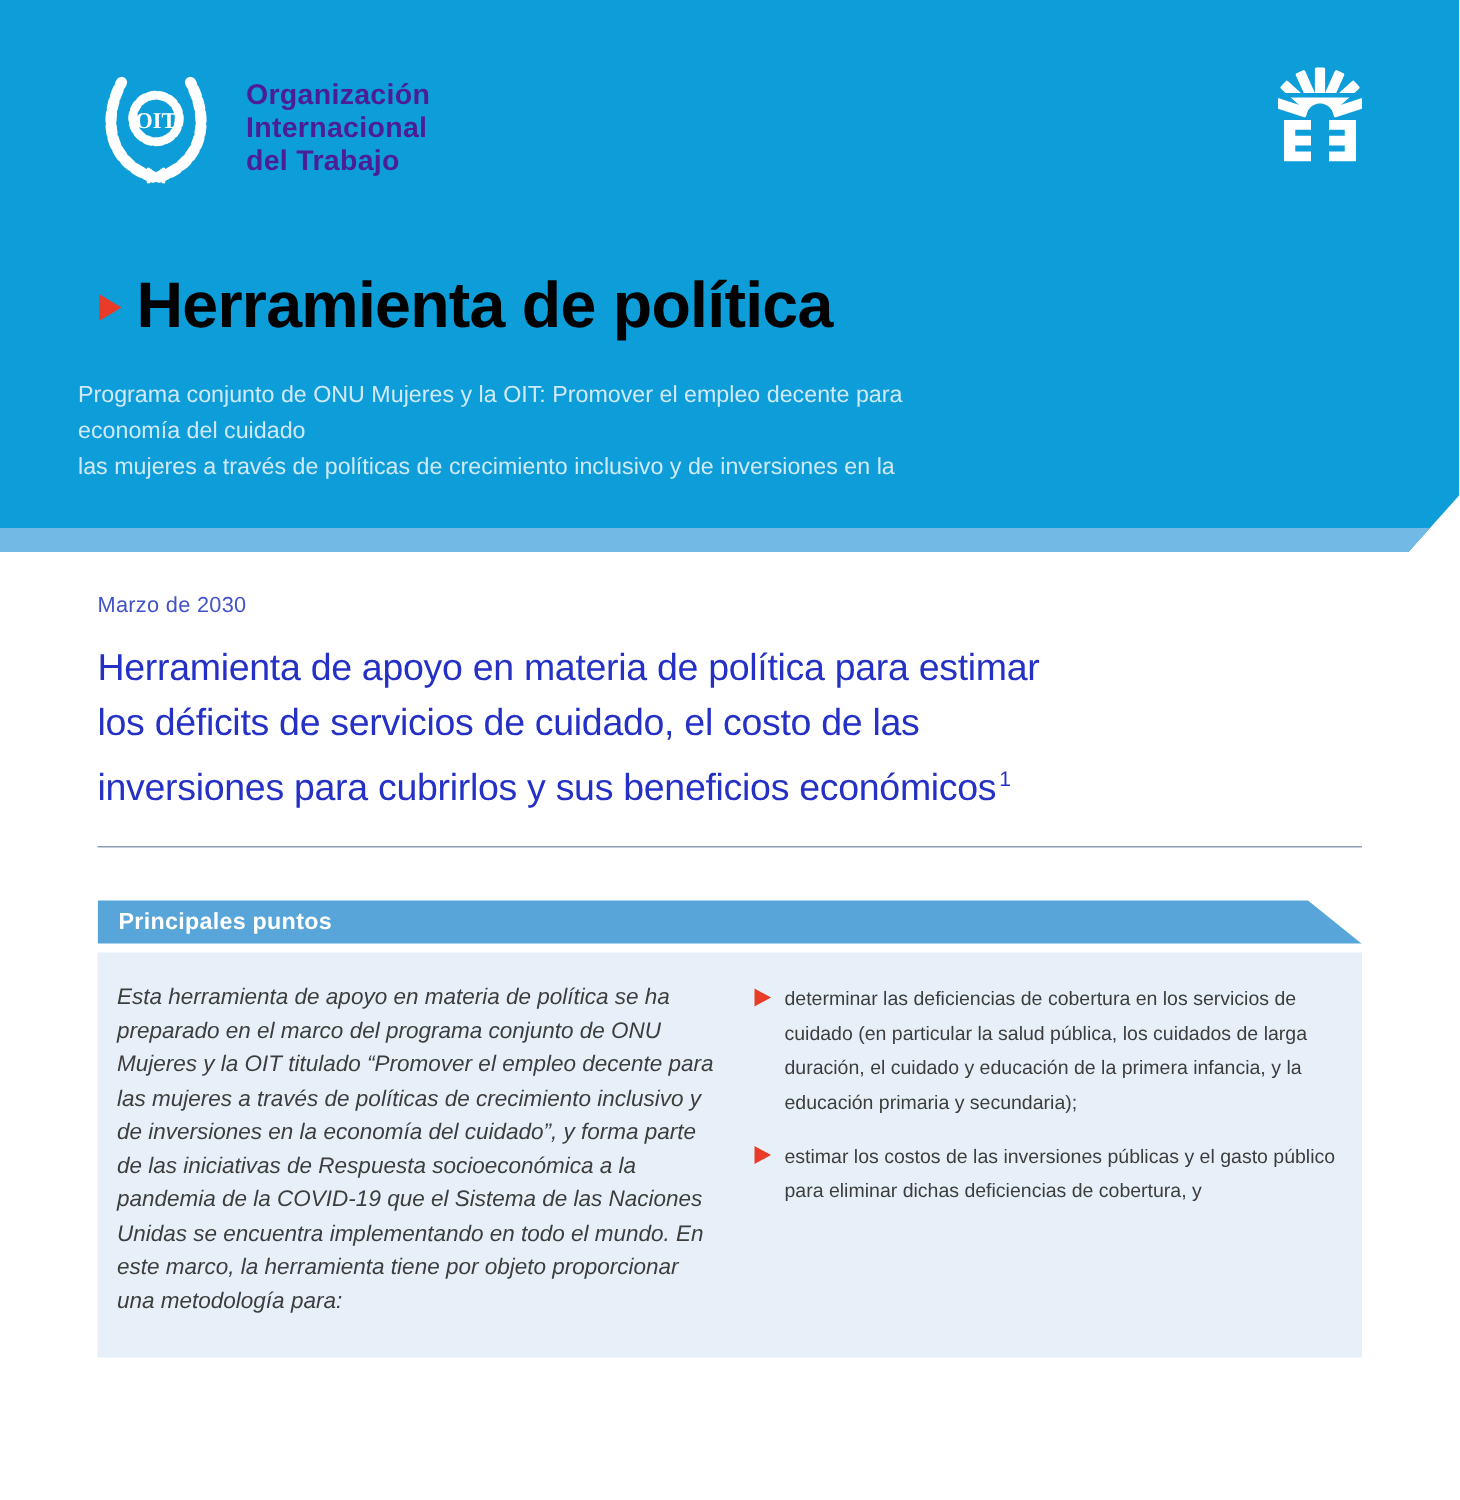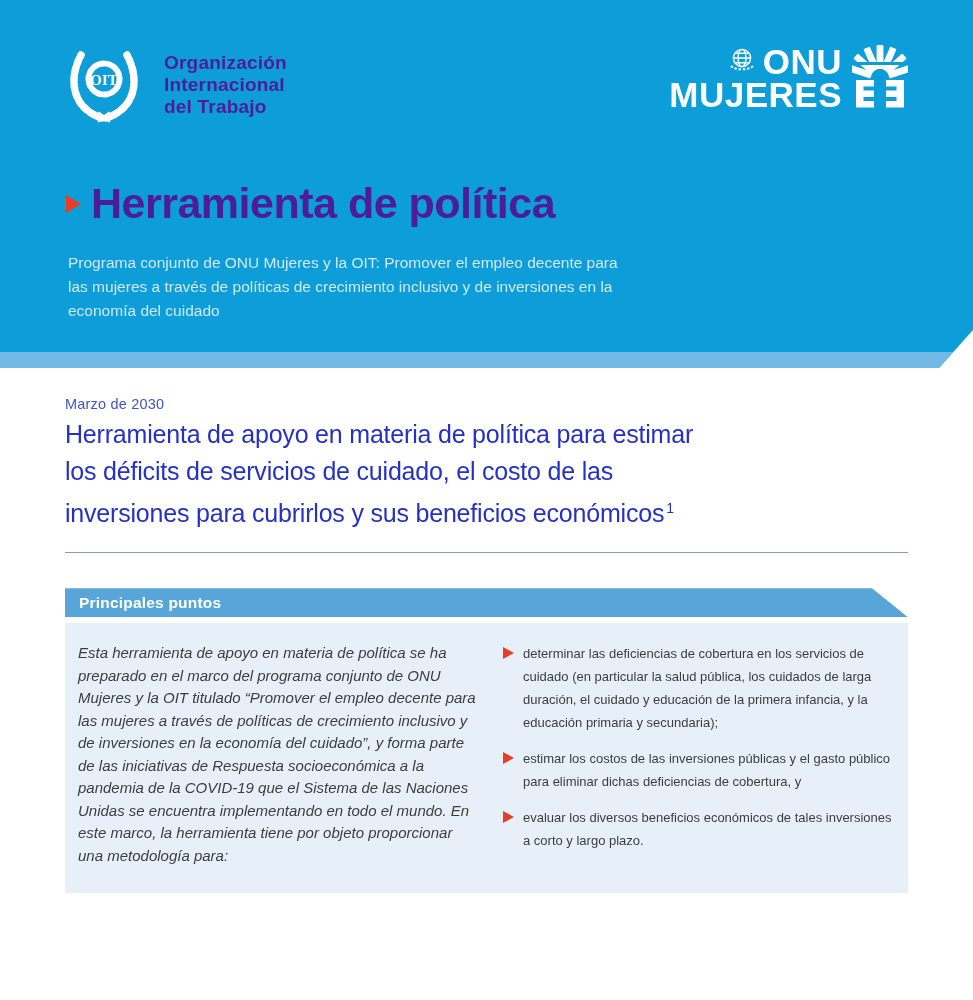--- a/index.html
+++ b/index.html
@@ -40,29 +40,29 @@
   .unw-text{color:#fff;text-align:right;font-weight:700;letter-spacing:.5px;}
   .unw-line1{display:flex;justify-content:flex-end;align-items:center;gap:6px;font-size:35px;line-height:33px;}
   .unw-line2{font-size:35px;line-height:33px;}
   
   .banner-title-row{display:flex;align-items:center;gap:10px;margin:52px 0 0 66px;}
   .tri{
     width:0;height:0;display:inline-block;
     border-left:15px solid var(--accent-red,#e83c28);
     border-top:9px solid transparent;border-bottom:9px solid transparent;
   }
-  .banner-title{color:#4c1d95;font-size:43px;font-weight:700;letter-spacing:-.5px;line-height:1.1;}
-  .banner-sub{margin:24px 0 0 68px;color:var(--subtitle-light,#cfe9f8);font-size:15.5px;line-height:24px;font-weight:400;}
+  .banner-title{color:#000000;font-size:43px;font-weight:700;letter-spacing:-.5px;line-height:1.1;}
+  .banner-sub{margin:24px 0 0 52px;color:var(--subtitle-light,#cfe9f8);font-size:15.5px;line-height:24px;font-weight:400;}
   .banner-sub span{display:block;}
   
   main{padding:0 65px;}
   .date{margin-top:28px;color:var(--date-blue,#4253c9);font-size:14.5px;font-weight:400;letter-spacing:.2px;}
   .doc-title{margin-top:32px;color:var(--heading-blue,#2531c4);font-size:26px;font-weight:700;line-height:35px;letter-spacing:-.2px;}
   .doc-title span{display:block;}
-  .doc-subtitle{margin-top:4px;color:var(--heading-blue,#2531c4);font-size:25px;font-weight:400;line-height:37px;letter-spacing:-.2px;}
+  .doc-subtitle{margin-top:15px;color:var(--heading-blue,#2531c4);font-size:25px;font-weight:400;line-height:37px;letter-spacing:-.2px;}
   .doc-subtitle .line{display:block;}
   .doc-subtitle sup{font-size:14px;vertical-align:super;margin-left:2px;}
   .divider{margin-top:20px;border:none;border-top:1px solid var(--divider,#8e9bb5);width:843px;}
   
   .kp-bar{
     margin-top:35px;width:843px;height:29px;background:var(--bar-blue,#58a5d9);
     clip-path:polygon(0 0,calc(100% - 36px) 0,100% 100%,0 100%);
     display:flex;align-items:center;padding-left:14px;
     color:#fff;font-size:15.5px;font-weight:700;letter-spacing:.2px;
   }
@@ -100,36 +100,20 @@
         </svg>
       </span>
       <div class="oit-text">
         <div>Organización</div>
         <div>Internacional</div>
         <div>del Trabajo</div>
       </div>
     </div>
 
     <div class="unwomen-logo">
-      <div class="unw-text">
-        <div class="unw-line1">
-          <span>
-            <svg width="30" height="30" viewBox="0 0 30 30" aria-hidden="true">
-              <g stroke="#ffffff" fill="none" stroke-width="1.4">
-                <circle cx="15" cy="14" r="8.6"></circle>
-                <ellipse cx="15" cy="14" rx="4" ry="8.6"></ellipse>
-                <path d="M6.4,14 H23.6 M7.6,9.3 H22.4 M7.6,18.7 H22.4"></path>
-                <path d="M4,22 C8,26.5 22,26.5 26,22" stroke-width="2" stroke-dasharray="2.4 1.8"></path>
-              </g>
-            </svg>
-          </span>
-          <span>ONU</span>
-        </div>
-        <div class="unw-line2">MUJERES</div>
-      </div>
       <span>
         <svg width="56" height="66" viewBox="0 0 56 66" aria-hidden="true">
           <g fill="#ffffff">
             <g transform="translate(28,34)">
               <rect x="-3.4" y="-33" width="6.8" height="24" rx="1" transform="rotate(0)"></rect>
               <rect x="-3.4" y="-33" width="6.8" height="24" rx="1" transform="rotate(24)"></rect>
               <rect x="-3.4" y="-33" width="6.8" height="24" rx="1" transform="rotate(48)"></rect>
               <rect x="-3.4" y="-33" width="6.8" height="24" rx="1" transform="rotate(72)"></rect>
               <rect x="-3.4" y="-33" width="6.8" height="24" rx="1" transform="rotate(-24)"></rect>
               <rect x="-3.4" y="-33" width="6.8" height="24" rx="1" transform="rotate(-48)"></rect>
@@ -145,22 +129,22 @@
 
   </div>
 
   <div class="banner-title-row">
     <span class="tri"></span>
     <h1 class="banner-title">Herramienta de política</h1>
   </div>
 
   <p class="banner-sub">
     <span>Programa conjunto de ONU Mujeres  y la OIT: Promover el empleo decente para</span>
+    <span>economía del cuidado</span>
     <span>las mujeres a través de políticas de crecimiento inclusivo y de inversiones en la</span>
-    <span>economía del cuidado</span>
   </p>
 
   <div class="banner-strip"></div>
 </header>
 
 <main>
   <div class="date">Marzo de 2030</div>
 
 
   <h3 class="doc-subtitle">
@@ -181,19 +165,15 @@
     </div>
     <div class="kp-right">
       <div class="kp-bullet">
         <span class="btri"></span>
         <p>determinar las deficiencias de cobertura en los servicios de cuidado (en particular la salud pública, los cuidados de larga duración, el cuidado y educación de la primera infancia, y la educación primaria y secundaria);</p>
       </div>
       <div class="kp-bullet">
         <span class="btri"></span>
         <p>estimar los costos de las inversiones públicas y el gasto público para eliminar dichas deficiencias de cobertura, y</p>
       </div>
-      <div class="kp-bullet">
-        <span class="btri"></span>
-        <p>evaluar los diversos beneficios económicos de tales inversiones a corto y largo plazo.</p>
-      </div>
     </div>
   </div>
 </main>
 
 </body></html>

